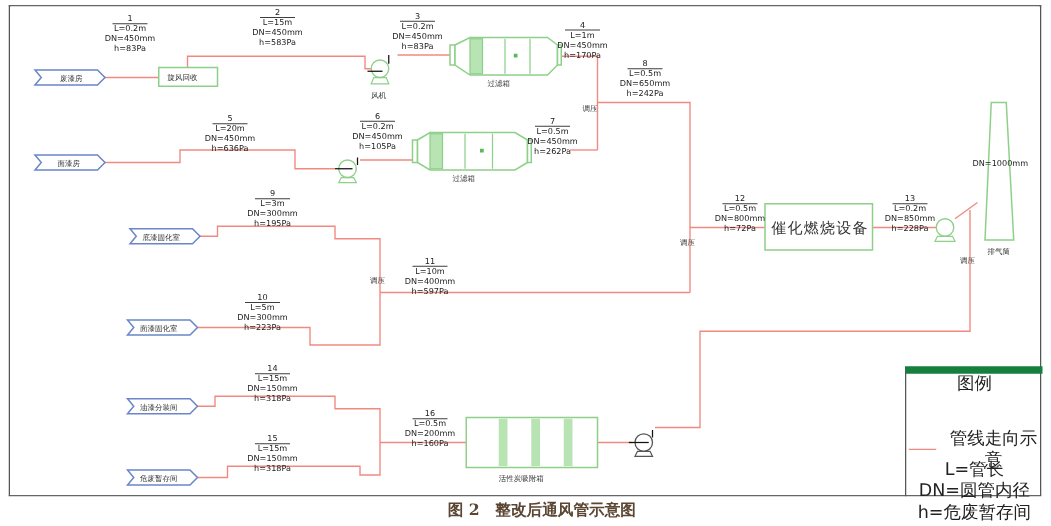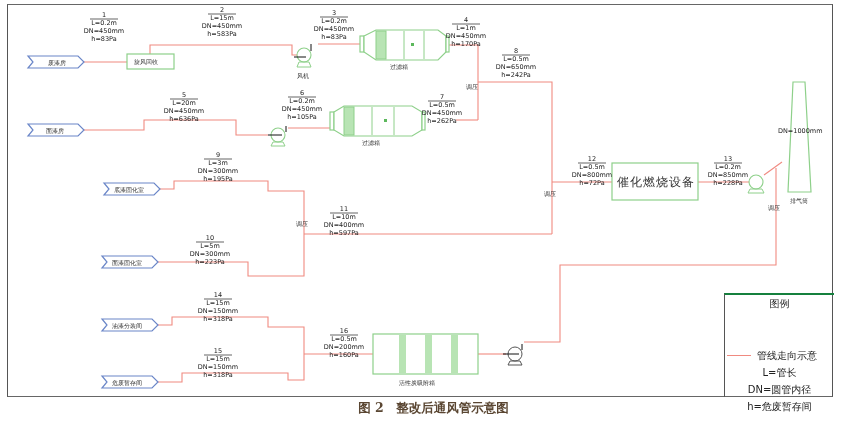--- a/index.html
+++ b/index.html
@@ -4,21 +4,21 @@
 <style>
   html,body{margin:0;padding:0;background:#fff;}
   body{width:841px;height:421px;position:relative;overflow:hidden;font-family:"DejaVu Sans",sans-serif;}
   #frame{position:absolute;left:7px;top:4px;width:826px;height:393px;border-left:1px solid #555;border-right:1px solid #555;border-top:1px solid #666;border-bottom:1px solid #666;box-sizing:border-box;}
   svg{position:absolute;left:0;top:0;}
   .lbl{font-size:6.5px;fill:#222;font-family:"DejaVu Sans",sans-serif;}
   .cn{font-size:6px;fill:#333;font-family:"DejaVu Sans",sans-serif;}
   .pipe{fill:none;stroke:#f08a80;stroke-width:1.1;}
   .src{fill:#fff;stroke:#6a86c8;stroke-width:1.2;}
   .green{fill:#fff;stroke:#8ed08a;stroke-width:1.2;}
-  #legend{position:absolute;left:724px;top:293px;width:110px;height:104px;border-left:1px solid #555;border-top:2px solid #15803d;box-sizing:border-box;font-size:10px;color:#222;text-align:center;}
+  #legend{position:absolute;left:724px;top:293px;width:110px;height:104px;border-left:1px solid #555;border-top:6px solid #15803d;box-sizing:border-box;font-size:14px;color:#222;text-align:center;}
   #legend .row{height:17px;line-height:17px;}
   #legend .pipe-row{display:flex;align-items:center;justify-content:flex-start;padding-left:2px;margin-top:35px;}
   #legend .pipe-sample{display:inline-block;width:24px;height:0;border-top:1px solid #f08a80;margin-right:6px;}
   #legend .ul{display:inline-block;border-bottom:1px solid #222;padding:0 6px;line-height:13px;}
   #caption{position:absolute;left:0;top:400px;width:841px;text-align:center;font-family:"DejaVu Serif",serif;font-weight:bold;color:#5a4632;font-size:12.5px;margin-left:13px;}
 </style>
 </head>
 <body>
 
 <div id="frame"></div>

